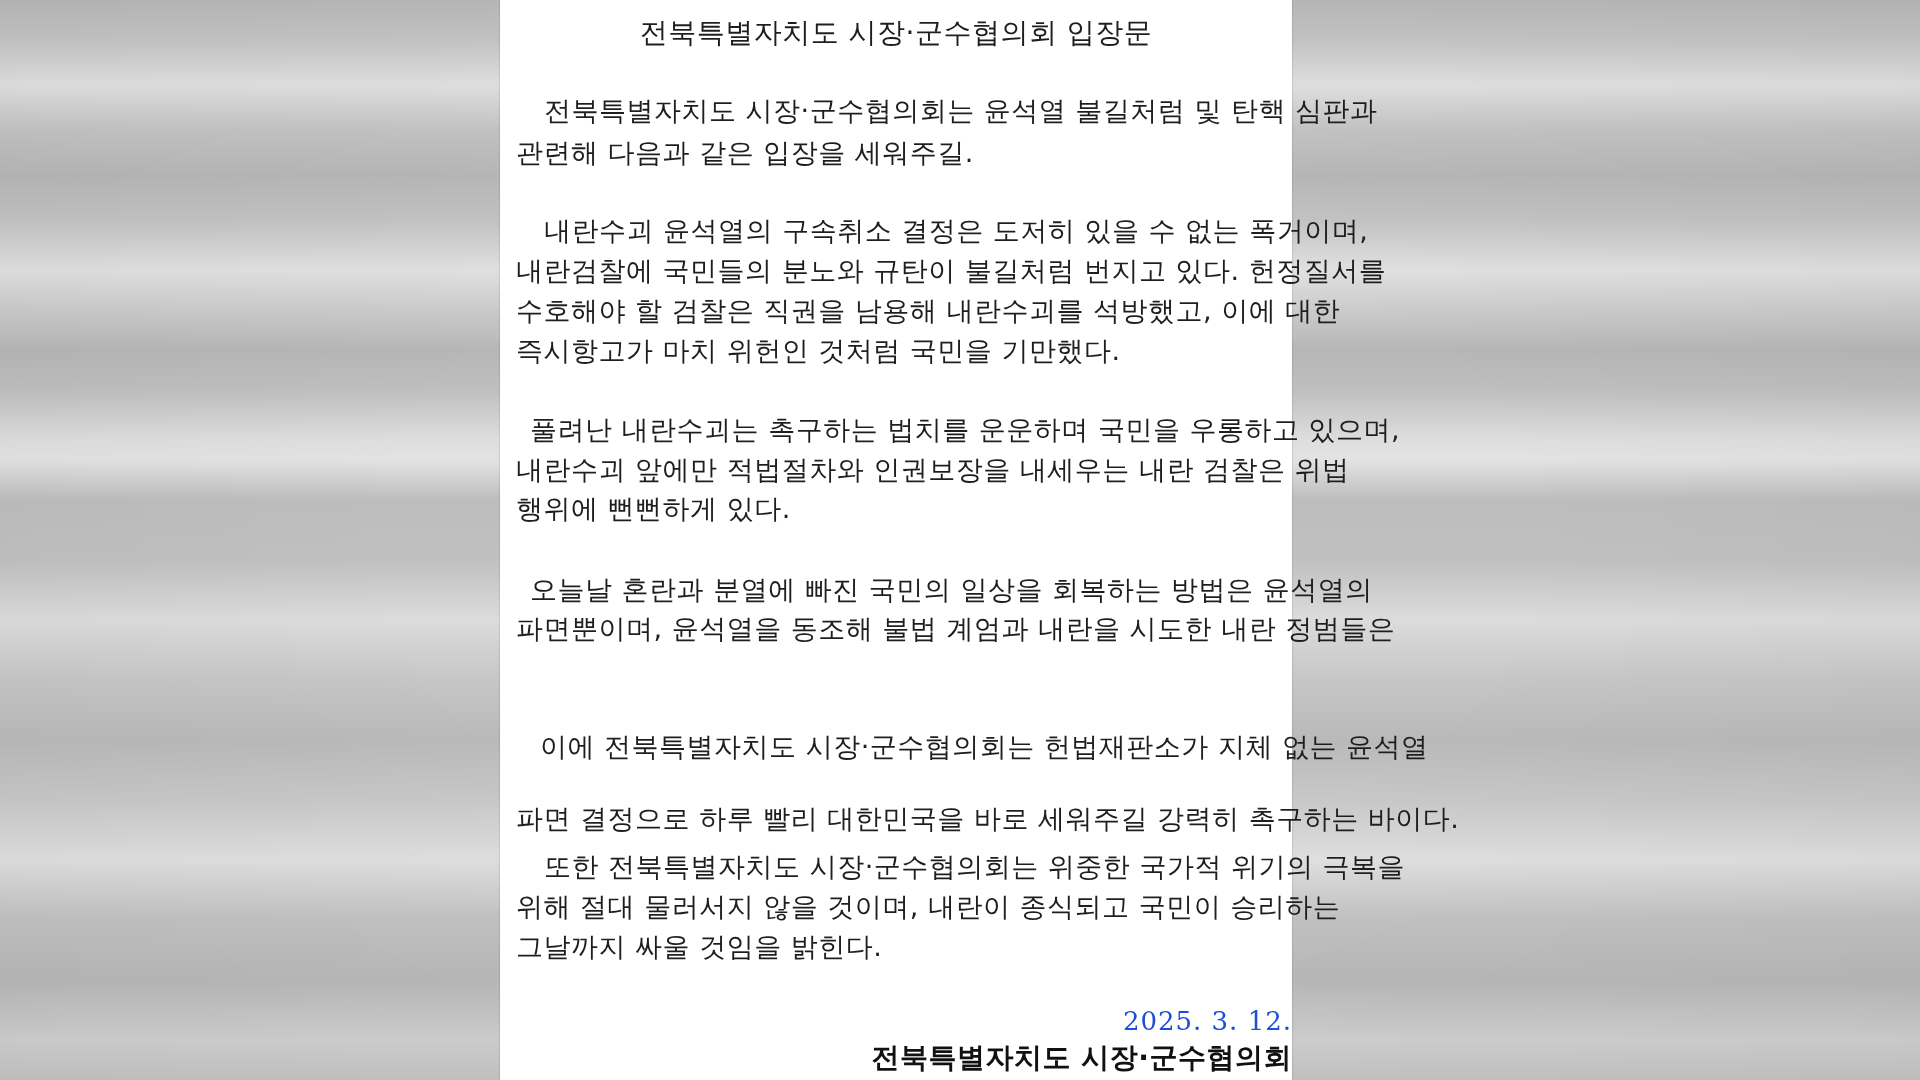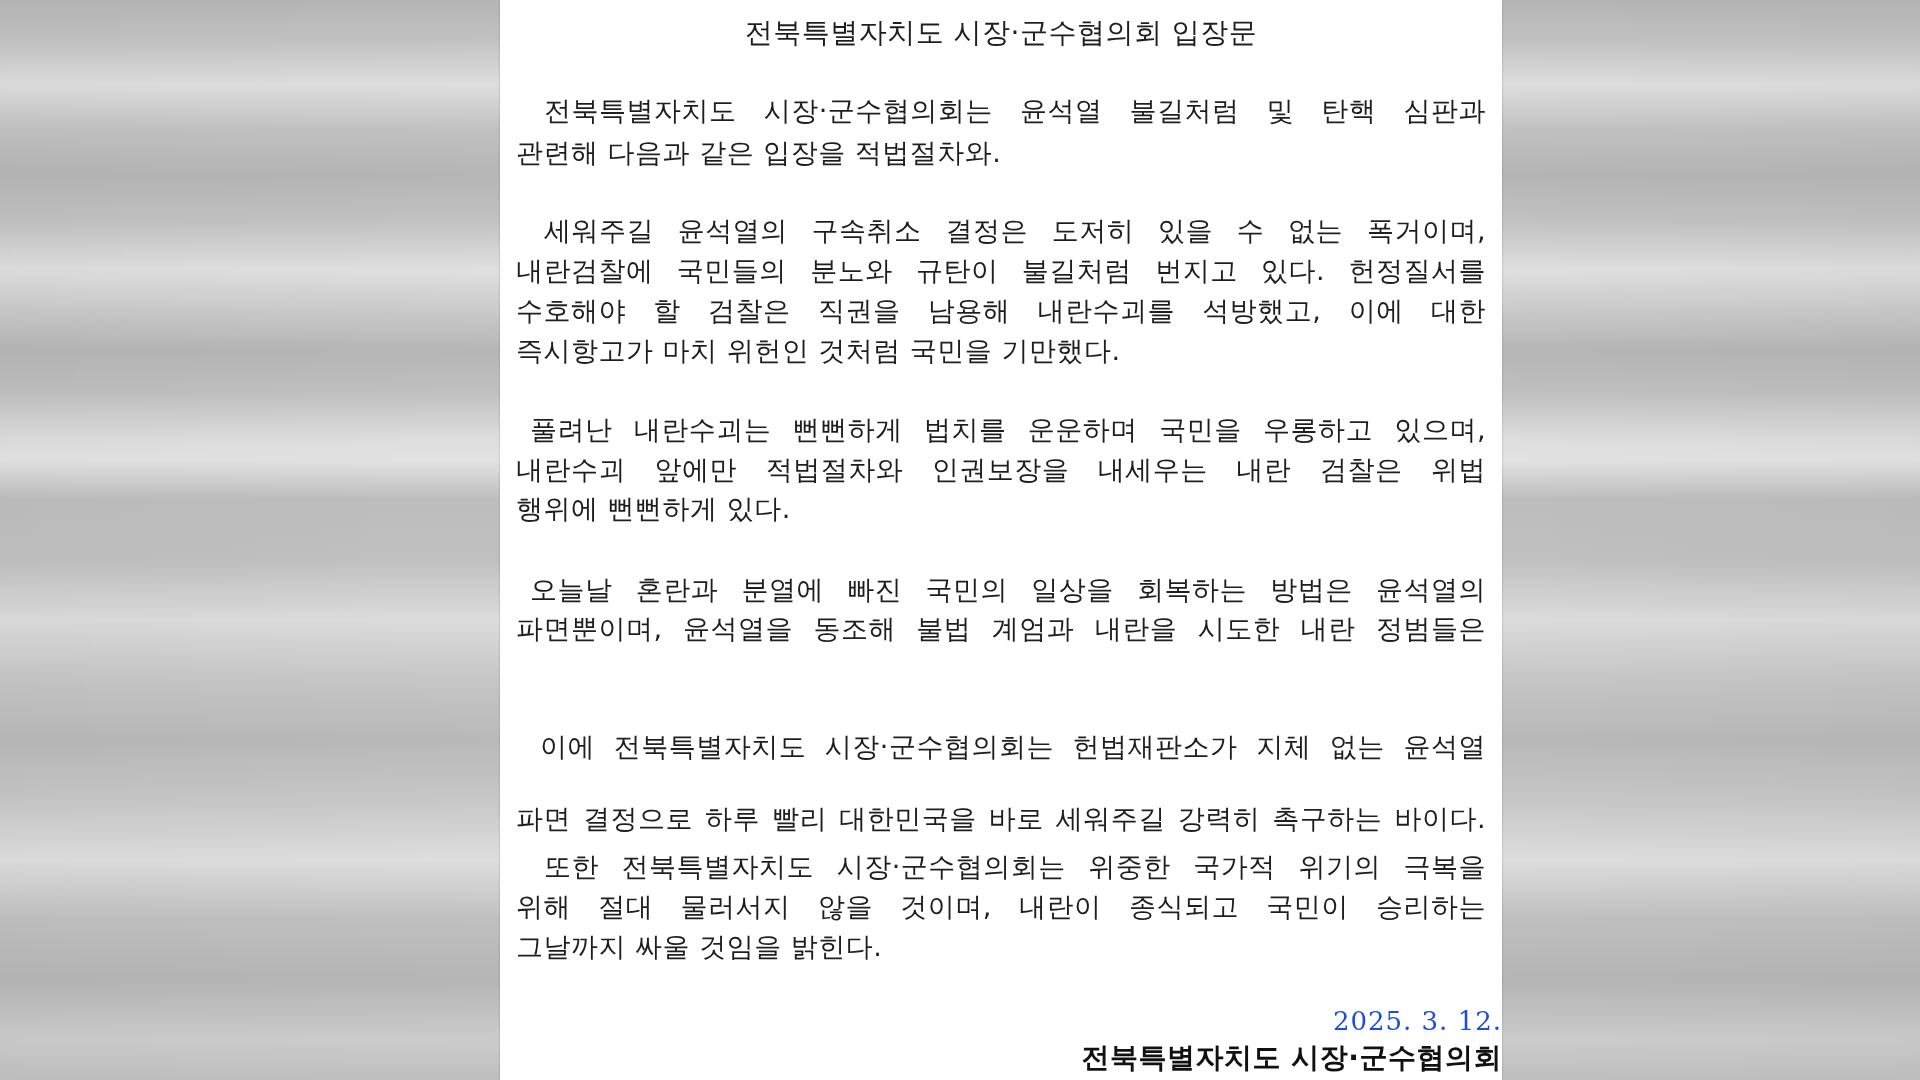--- a/index.html
+++ b/index.html
@@ -12,21 +12,21 @@
       #bdbdbd 500px, #c0c0c0 560px, #dcdcdc 620px, #c6c6c6 680px,
       #b9b9b9 740px, #c8c8c8 800px, #e0e0e0 860px, #c2c2c2 920px,
       #b8b8b8 980px, #d0d0d0 1040px, #c4c4c4 1080px);
     font-family: "DejaVu Sans", "Liberation Sans", sans-serif;
   }
   .bg-vignette {
     position:absolute; inset:0;
     background: radial-gradient(ellipse at 50% 50%, rgba(255,255,255,0.0) 40%, rgba(0,0,0,0.04) 100%);
   }
   .paper {
-    position:absolute; left:500px; top:0; width:1002px; height:1080px;
+    position:absolute; left:500px; top:0; width:792px; height:1080px;
     background:#ffffff;
     box-shadow: 0 0 2px rgba(0,0,0,0.25);
     color:#1e1e1e;
   }
   .line {
     position:absolute; left:16px; right:16px;
     font-size:27px; line-height:34px; height:34px;
     white-space:nowrap;
     letter-spacing:0.5px;
   }
@@ -42,28 +42,28 @@
 </style>
 </head>
 <body>
 
 <div class="bg-vignette"></div>
 
 <div class="paper">
   <div class="title">전북특별자치도 시장·군수협의회 입장문</div>
 
   <div class="line justify indent" style="top:94px">전북특별자치도 시장·군수협의회는 윤석열 불길처럼 및 탄핵 심판과</div>
-  <div class="line" style="top:136px">관련해 다음과 같은 입장을 적법절차와.</div>
+  <div class="line" style="top:136px">관련해 다음과 같은 입장을 세워주길.</div>
 
-  <div class="line justify indent" style="top:214px">세워주길 윤석열의 구속취소 결정은 도저히 있을 수 없는 폭거이며,</div>
+  <div class="line justify indent" style="top:214px">내란수괴 윤석열의 구속취소 결정은 도저히 있을 수 없는 폭거이며,</div>
   <div class="line justify" style="top:254px">내란검찰에 국민들의 분노와 규탄이 불길처럼 번지고 있다. 헌정질서를</div>
   <div class="line justify" style="top:294px">수호해야 할 검찰은 직권을 남용해 내란수괴를 석방했고, 이에 대한</div>
   <div class="line" style="top:334px">즉시항고가 마치 위헌인 것처럼 국민을 기만했다.</div>
 
-  <div class="line justify indent" style="top:413px; left:30px">풀려난 내란수괴는 뻔뻔하게 법치를 운운하며 국민을 우롱하고 있으며,</div>
+  <div class="line justify indent" style="top:413px; left:30px">풀려난 내란수괴는 촉구하는 법치를 운운하며 국민을 우롱하고 있으며,</div>
   <div class="line justify" style="top:453px">내란수괴 앞에만 적법절차와 인권보장을 내세우는 내란 검찰은 위법</div>
   <div class="line" style="top:492px">행위에 뻔뻔하게 있다.</div>
 
   <div class="line justify indent" style="top:573px; left:30px">오늘날 혼란과 분열에 빠진 국민의 일상을 회복하는 방법은 윤석열의</div>
   <div class="line justify" style="top:612px">파면뿐이며, 윤석열을 동조해 불법 계엄과 내란을 시도한 내란 정범들은</div>
 
   <div class="line justify indent" style="top:730px; left:40px">이에 전북특별자치도 시장·군수협의회는 헌법재판소가 지체 없는 윤석열</div>
   <div class="line justify" style="top:802px">파면 결정으로 하루 빨리 대한민국을 바로 세워주길 강력히 촉구하는 바이다.</div>
 
   <div class="line justify indent" style="top:850px">또한 전북특별자치도 시장·군수협의회는 위중한 국가적 위기의 극복을</div>

